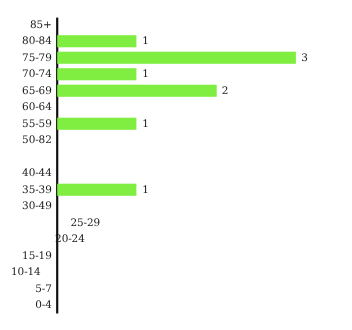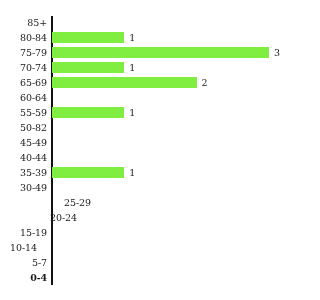--- a/index.html
+++ b/index.html
@@ -117,24 +117,20 @@
       <div class="row-label" style="color: rgb(26, 26, 26);">55-59</div>
       <div class="bar" style="width: 72.3px; background: rgb(128, 238, 64);"></div>
       <div class="bar-value" style="left: 129.3px; color: rgb(26, 26, 26);">1</div>
     </div>
 
     <div class="row" style="top:120px">
       <div class="row-label" style="color: rgb(26, 26, 26);">50-82</div>
 
     </div>
 
-    <div class="row" style="top:135px">
-      <div class="row-label" style="color: rgb(26, 26, 26);">45-49</div>
-
-    </div>
 
     <div class="row" style="top:150px">
       <div class="row-label" style="color: rgb(26, 26, 26);">40-44</div>
 
     </div>
 
     <div class="row" style="top:165px">
       <div class="row-label" style="color: rgb(26, 26, 26);">35-39</div>
       <div class="bar" style="width: 72.3px; background: rgb(128, 238, 64);"></div>
       <div class="bar-value" style="left: 129.3px; color: rgb(26, 26, 26);">1</div>
@@ -164,18 +160,18 @@
       <div class="row-label" style="color: rgb(26, 26, 26); text-align: center;">10-14</div>
 
     </div>
 
     <div class="row" style="top:255px">
       <div class="row-label" style="color: rgb(26, 26, 26);">5-7</div>
 
     </div>
 
     <div class="row" style="top:270px">
-      <div class="row-label" style="color: rgb(26, 26, 26); font-weight: bold;">0-4</div>
+      <div class="row-label" style="color: rgb(26, 26, 26);">0-4</div>
 
     </div>
 
   </div>
 </div>
 
 </body></html>

